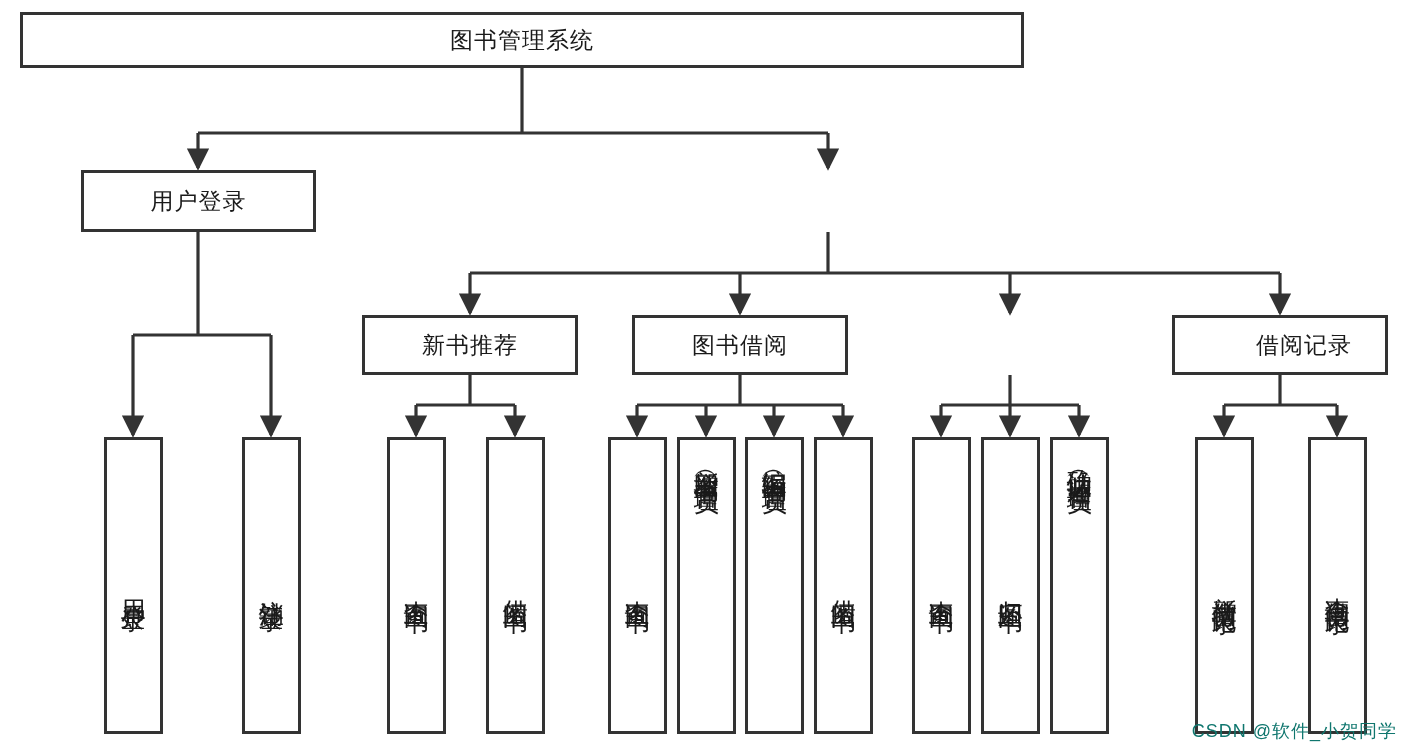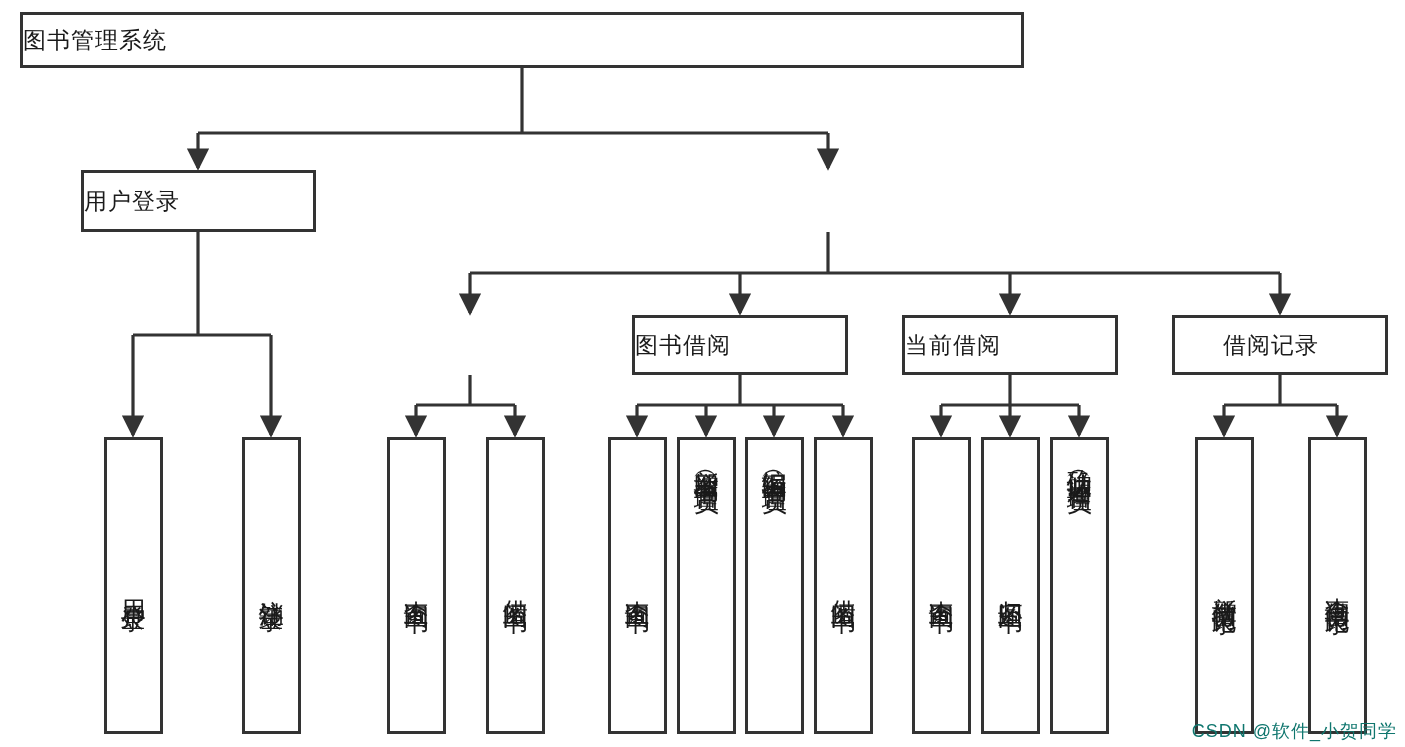--- a/index.html
+++ b/index.html
@@ -26,21 +26,21 @@
     height: 747px;
     pointer-events: none;
   }
   .node {
     position: absolute;
     box-sizing: border-box;
     background: #ffffff;
     border: 3px solid #333333;
     display: flex;
     align-items: center;
-    justify-content: flex-start;
+    justify-content: center;
     color: #1a1a1a;
     z-index: 2;
   }
   .node .label {
     display: block;
     text-align: center;
     line-height: 1.0;
   }
   
   .node.horiz .label {
@@ -137,26 +137,26 @@
   </svg>
 
   <div class="node horiz" style="left:20px; top:12px; width:1004px; height:56px;">
     <span class="label">图书管理系统</span>
   </div>
 
   <div class="node horiz" style="left:81px; top:170px; width:235px; height:62px;">
     <span class="label">用户登录</span>
   </div>
 
+  <div class="node horiz" style="left:362px; top:315px; width:216px; height:60px;">
+    <span class="label">新书推荐</span>
+  </div>
   <div class="node horiz" style="left:632px; top:315px; width:216px; height:60px;">
     <span class="label">图书借阅</span>
   </div>
-  <div class="node horiz" style="left:902px; top:315px; width:216px; height:60px;">
-    <span class="label">当前借阅</span>
-  </div>
   <div class="node horiz" style="left:1172px; top:315px; width:216px; height:60px;padding-left:48px;">
     <span class="label">借阅记录</span>
   </div>
 
   <div class="node vert centered" style="left:104px; top:437px; width:59px; height:297px;">
     <span class="label">用户登录</span>
   </div>
   <div class="node vert centered" style="left:242px; top:437px; width:59px; height:297px;">
     <span class="label">注销登录</span>
   </div>

